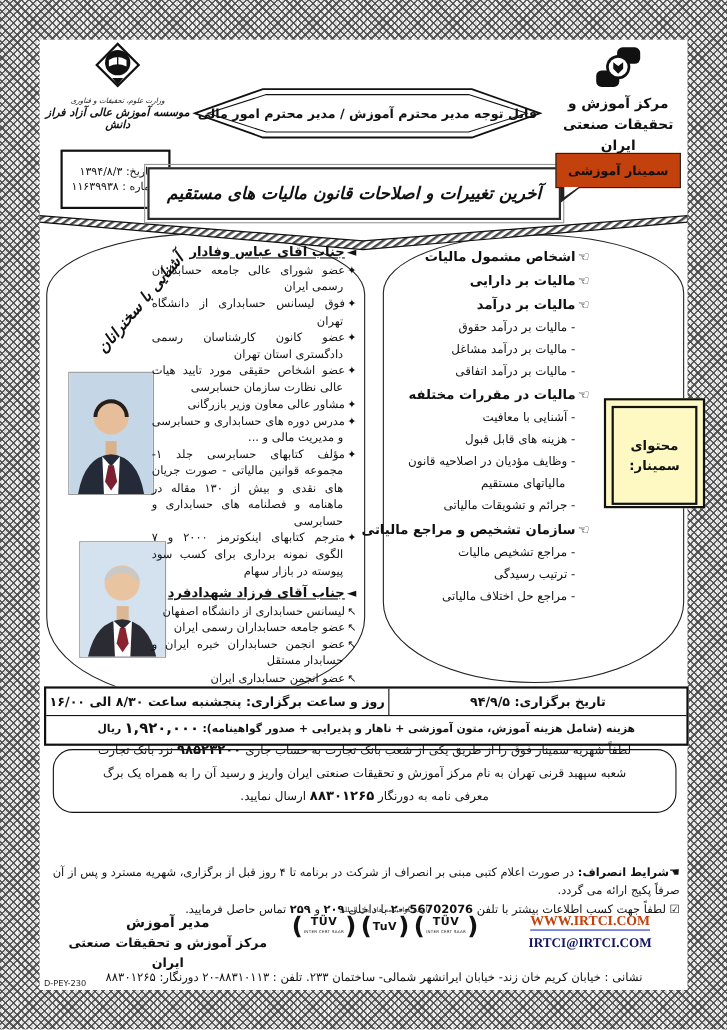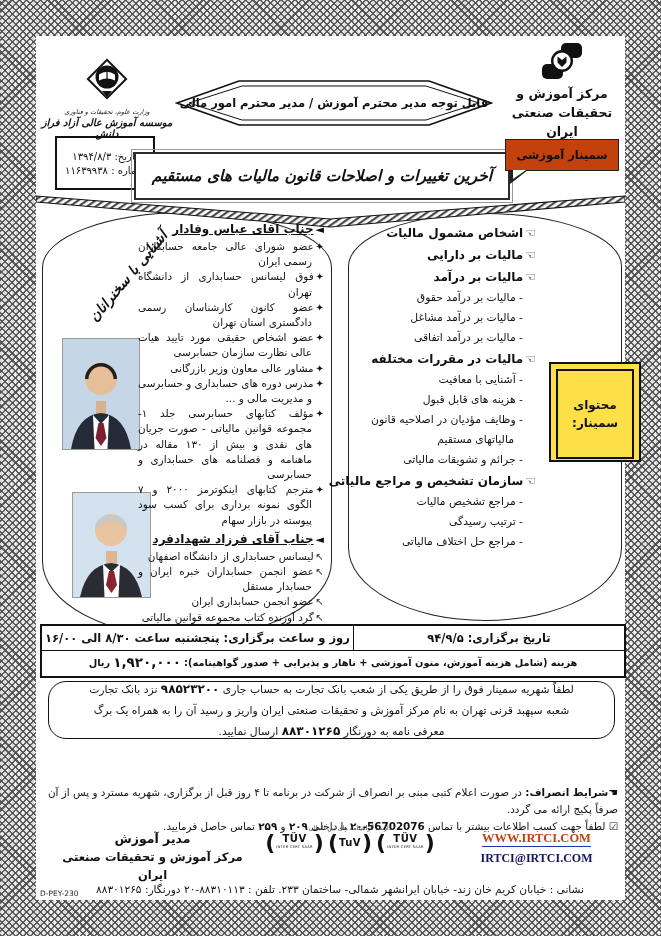--- a/index.html
+++ b/index.html
@@ -7,21 +7,21 @@
   .stage{position:relative;width:661px;height:936px;overflow:hidden;
     background:
       repeating-linear-gradient(45deg,rgba(70,70,70,.85) 0 1.5px,transparent 1.5px 5px),
       repeating-linear-gradient(-45deg,rgba(70,70,70,.85) 0 1.5px,transparent 1.5px 5px),
       repeating-linear-gradient(90deg,#d8d8d8 0 2px,#efefef 2px 4px);}
   .page{position:absolute;left:36px;top:36px;width:589px;height:864px;background:#fff;direction:rtl;color:#111;}
   .b{font-weight:bold;}
   
   .org-right{position:absolute;top:6px;right:4px;width:118px;text-align:center;}
   .org-right .nm{font-size:12.5px;font-weight:bold;line-height:19px;}
-  .org-left{position:absolute;top:20px;left:4px;width:134px;text-align:center;}
+  .org-left{position:absolute;top:0;left:4px;width:134px;text-align:center;}
   .org-left .ministry{font-size:6.5px;font-style:italic;color:#222;margin-top:2px;}
   .org-left .inst{font-size:10px;font-weight:bold;font-style:italic;margin-top:1px;}
   .hexwrap{position:absolute;left:139px;top:40px;width:318px;height:54px;}
   .hexwrap .txt{position:absolute;inset:0;display:flex;align-items:center;justify-content:center;font-size:11.5px;font-weight:bold;}
   .datebox{position:absolute;left:19px;top:100px;width:96px;height:50px;border:2px solid #111;display:flex;flex-direction:column;align-items:center;justify-content:center;gap:3px;font-size:10px;font-weight:normal;}
   .bubble{position:absolute;right:6px;top:103px;width:112px;height:30px;border:1.6px solid #222;background:#c2410c;display:flex;align-items:center;justify-content:center;font-size:11.5px;font-weight:bold;z-index:4;}
   .bubble:before{content:"";position:absolute;left:4px;bottom:-14px;border-style:solid;border-width:14px 18px 0 0;border-color:#222 transparent transparent transparent;}
   .bubble:after{content:"";position:absolute;left:7px;bottom:-9px;border-style:solid;border-width:9px 13px 0 0;border-color:#fff transparent transparent transparent;}
   .titlebox{position:absolute;left:98px;top:116px;width:372px;height:44px;border:2px solid #2b2b2b;outline:1.5px solid #979797;outline-offset:2px;background:#fff;display:flex;align-items:center;justify-content:center;z-index:3;}
   .titlebox .t{font-size:15.5px;font-weight:bold;font-style:italic;white-space:nowrap;}
@@ -38,32 +38,32 @@
   .sp-head{font-size:12px;font-weight:bold;line-height:18px;margin-top:2px;white-space:nowrap;}
   .sp-head .nm{text-decoration:underline;}
   .sp-head .ar{font-size:11px;margin-left:2px;}
   .bio-item{padding-right:12px;text-indent:-12px;}
   .bio-item .mk{font-size:10px;margin-left:2px;}
   
   .contents-list{position:absolute;left:316px;top:186px;width:184px;z-index:2;}
   .c-sec{font-size:12px;font-weight:bold;line-height:22px;white-space:nowrap;}
   .c-sec .hand{font-size:12px;margin-left:2px;font-weight:normal;}
   .c-item{font-size:10.8px;line-height:20px;padding-right:22px;text-indent:-9px;}
-  .cbox{position:absolute;left:513px;top:326px;width:78px;height:86px;border:2px solid #111;background:#fde047;padding:5px;z-index:3;}
+  .cbox{position:absolute;left:513px;top:326px;width:78px;height:86px;border:2px solid #111;background:#fef9c3;padding:5px;z-index:3;}
   .cbox .in{border:2px solid #111;height:100%;display:flex;flex-direction:column;align-items:center;justify-content:center;gap:4px;font-size:12px;font-weight:bold;}
   
   .sched{position:absolute;left:4px;top:588px;width:582px;height:50px;border:2px solid #111;z-index:2;background:#fff;}
   .sched .r1{display:flex;height:24px;border-bottom:1.6px solid #111;}
   .sched .c{display:flex;align-items:center;justify-content:center;font-size:11.5px;font-weight:bold;}
   .sched .c-date{width:46.5%;border-left:1.6px solid #111;}
   .sched .c-time{width:53.5%;}
   .sched .r2{height:22px;display:flex;align-items:center;justify-content:center;font-size:9.8px;font-weight:bold;}
   .sched .amount{font-size:13.5px;margin:0 3px;}
   
-  .paybox{position:absolute;left:12px;top:645px;width:567px;height:58px;border:1.6px solid #111;border-radius:18px;display:flex;align-items:center;justify-content:center;text-align:center;padding:4px 34px;box-sizing:border-box;font-size:10.8px;line-height:21px;z-index:2;}
+  .paybox{position:absolute;left:12px;top:645px;width:567px;height:58px;border:1.6px solid #111;border-radius:18px;display:flex;align-items:flex-end;justify-content:center;text-align:center;padding:4px 34px;box-sizing:border-box;font-size:10.8px;line-height:21px;z-index:2;}
   .paybox .num{font-size:12px;}
   
   .euro{position:absolute;left:20px;top:711px;width:550px;text-align:center;font-size:11.8px;font-weight:bold;line-height:17px;}
   .euro .ar{font-size:10px;}
   
   .terms{position:absolute;left:8px;top:748px;width:574px;font-size:10.4px;line-height:17px;}
   .terms .hand{font-size:11px;}
   
   .f-left{position:absolute;left:14px;top:794px;width:205px;text-align:center;z-index:2;}
   .f-left .l1{font-size:12.5px;font-weight:bold;line-height:18px;}
@@ -180,20 +180,21 @@
           <div class="bio-item"><span class="mk">✦</span><span>مشاور عالی معاون وزیر بازرگانی</span></div>
           <div class="bio-item"><span class="mk">✦</span><span>مدرس دوره های حسابداری و حسابرسی و مدیریت مالی و ...</span></div>
           <div class="bio-item"><span class="mk">✦</span><span>مؤلف کتابهای حسابرسی جلد ۱- مجموعه قوانین مالیاتی - صورت جریان های نقدی و بیش از ۱۳۰ مقاله در ماهنامه و فصلنامه های حسابداری و حسابرسی</span></div>
           <div class="bio-item"><span class="mk">✦</span><span>مترجم کتابهای اینکوترمز ۲۰۰۰ و ۷ الگوی نمونه برداری برای کسب سود پیوسته در بازار سهام</span></div>
         </div>
       <div class="sp-head">
         <span class="ar">◄</span><span class="nm">جناب آقای فرزاد شهدادفرد</span>
       </div>
       <div id="speaker2-items">
           <div class="bio-item"><span class="mk">↖</span><span>لیسانس حسابداری از دانشگاه اصفهان</span></div>
+          <div class="bio-item"><span class="mk">↖</span><span>عضو جامعه حسابداران رسمی ایران</span></div>
           <div class="bio-item"><span class="mk">↖</span><span>عضو انجمن حسابداران خبره ایران و حسابدار مستقل</span></div>
           <div class="bio-item"><span class="mk">↖</span><span>عضو انجمن حسابداری ایران</span></div>
           <div class="bio-item"><span class="mk">↖</span><span>گرد آورنده کتاب مجموعه قوانین مالیاتی</span></div>
         </div>
     </div>
 
     <div class="oval oval-right"></div>
     <div class="contents-list" id="contents-list">
         <div class="c-sec"><span class="hand">☜</span><span>اشخاص مشمول مالیات</span></div>
         <div class="c-sec"><span class="hand">☜</span><span>مالیات بر دارایی</span></div>
@@ -236,21 +237,21 @@
         <span>لطفاً شهریه سمینار فوق را از طریق یکی از شعب بانک تجارت به حساب جاری </span><span class="b num">۹۸۵۲۳۲۰۰</span><span> نزد بانک تجارت شعبه سپهبد قرنی تهران به نام مرکز آموزش و تحقیقات صنعتی ایران واریز و رسید آن را به همراه یک برگ معرفی نامه به دورنگار </span><span class="b num">۸۸۳۰۱۲۶۵</span><span> ارسال نمایید.</span>
       </div>
     </div>
 
 
     <div class="terms">
       <div>
         <span class="hand">☚</span><span class="b">شرایط انصراف:</span><span> در صورت اعلام کتبی مبنی بر انصراف از شرکت در برنامه تا ۴ روز قبل از برگزاری، شهریه مسترد و پس از آن صرفاً پکیج ارائه می گردد.</span>
       </div>
       <div>
-        <span>☑</span><span> لطفاً جهت کسب اطلاعات بیشتر با تماس </span><span class="b">56702076-۲۰</span><span> با داخلی </span><span class="b">۲۰۹</span><span> و </span><span class="b">۲۵۹</span><span> تماس حاصل فرمایید.</span>
+        <span>☑</span><span> لطفاً جهت کسب اطلاعات بیشتر با تلفن </span><span class="b">56702076-۲۰</span><span> با داخلی </span><span class="b">۲۰۹</span><span> و </span><span class="b">۲۵۹</span><span> تماس حاصل فرمایید.</span>
       </div>
     </div>
 
     <div class="f-left">
       <div class="l1">مدیر آموزش</div>
       <div class="l2">مرکز آموزش و تحقیقات صنعتی ایران</div>
     </div>
 
     <div class="f-center">
       <div class="cap">دارنده گواهینامه های بین المللی</div>

